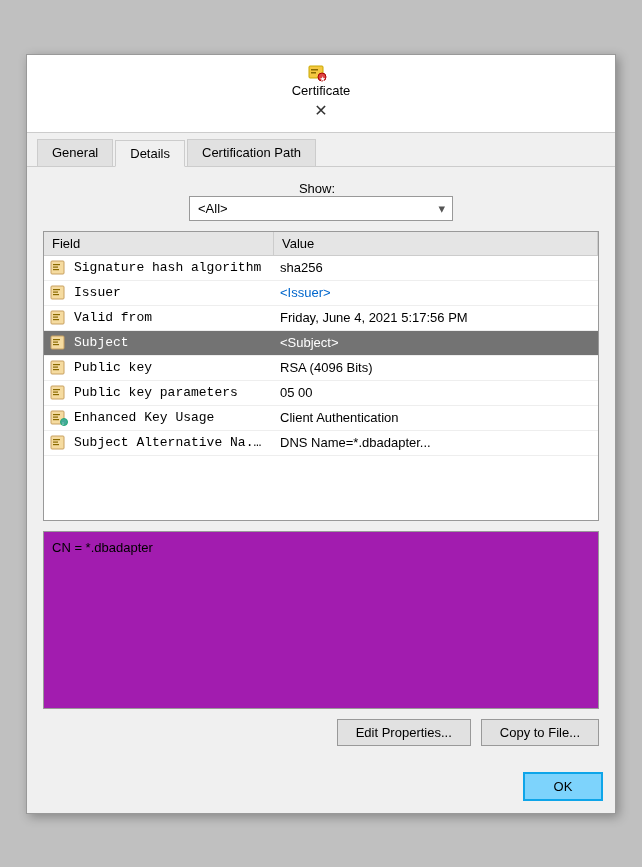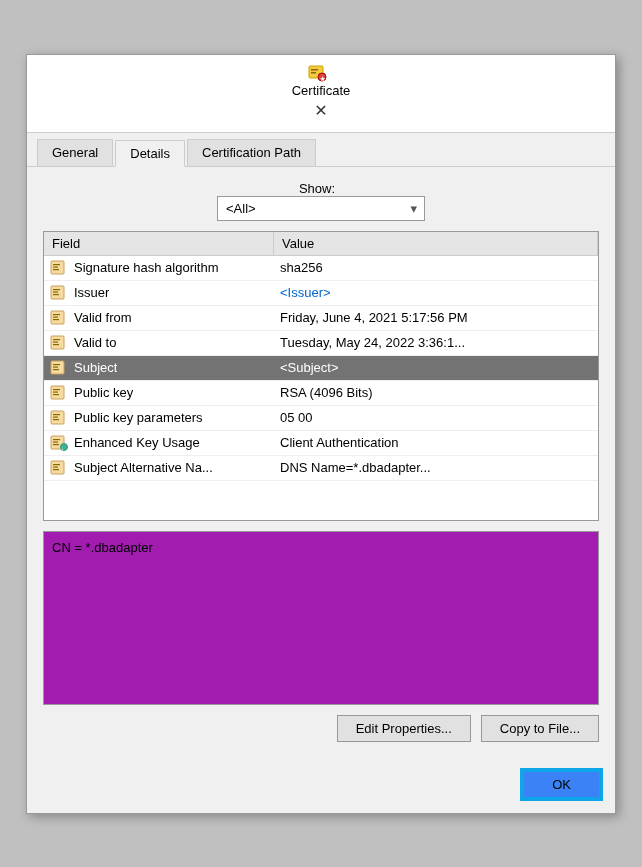--- a/index.html
+++ b/index.html
@@ -97,21 +97,21 @@
     }
     .show-label {
       margin-right: 8px;
       font-size: 13px;
     }
     .show-select-wrap {
       position: relative;
       display: inline-block;
     }
     .show-select-wrap select {
-      width: 208px;
+      width: 264px;
       padding: 4px 28px 4px 8px;
       font-size: 13px;
       border: 1px solid #999;
       background: #fff;
       appearance: none;
       -webkit-appearance: none;
       cursor: pointer;
     }
     .show-select-wrap::after {
       content: '▾';
@@ -161,21 +161,21 @@
     .table-row.selected .cell-value { color: #fff; }
     .table-cell {
       padding: 3px 6px;
       font-size: 13px;
       display: flex;
       align-items: center;
       overflow: hidden;
       white-space: nowrap;
       text-overflow: ellipsis;
     }
-    .cell-field { width: 230px; display: flex; align-items: center; }
+    .cell-field { width: 230px; display: flex; align-items: center; font-family: Liberation Mono, monospace; }
     .cell-value { flex: 1; overflow: hidden; text-overflow: ellipsis; white-space: nowrap; }
     .cell-value.link { color: #0066cc; }
 
     .row-icon {
       width: 18px;
       height: 18px;
       margin-right: 6px;
       flex-shrink: 0;
     }
 
@@ -207,22 +207,22 @@
     }
 
     .ok-row {
       display: flex;
       justify-content: flex-end;
       padding: 8px 12px 12px 0;
     }
     .btn-ok {
       padding: 5px 28px;
       font-size: 13px;
-      background: #3b82f6;
-      border: 4px solid #0ea5e9;
+      background: #7dd3fc;
+      border: 2px solid #0ea5e9;
       cursor: pointer;
       min-width: 80px;
     }
 
     
     .table-body::-webkit-scrollbar { width: 14px; }
     .table-body::-webkit-scrollbar-track { background: #f0f0f0; }
     .table-body::-webkit-scrollbar-thumb { background: #c0c0c0; border: 2px solid #f0f0f0; }
   </style>
 </head>
@@ -300,32 +300,20 @@
               <svg class="row-icon" viewBox="0 0 18 18">
       <rect x="1" y="2" width="13" height="13" rx="1" fill="#f5dba0" stroke="#c8a060" stroke-width="1"></rect>
       <rect x="3" y="5" width="7" height="1.2" fill="#8a6a00"></rect>
       <rect x="3" y="7.5" width="5" height="1.2" fill="#8a6a00"></rect>
       <rect x="3" y="10" width="6" height="1.2" fill="#8a6a00"></rect>
     </svg>
               <span style="overflow: hidden; text-overflow: ellipsis; white-space: nowrap;">Valid from</span>
             </div>
             <div class="table-cell cell-value">Friday, June 4, 2021 5:17:56 PM</div>
           </div>
-          <div class="table-row">
-            <div class="table-cell cell-field">
-              <svg class="row-icon" viewBox="0 0 18 18">
-      <rect x="1" y="2" width="13" height="13" rx="1" fill="#f5dba0" stroke="#c8a060" stroke-width="1"></rect>
-      <rect x="3" y="5" width="7" height="1.2" fill="#8a6a00"></rect>
-      <rect x="3" y="7.5" width="5" height="1.2" fill="#8a6a00"></rect>
-      <rect x="3" y="10" width="6" height="1.2" fill="#8a6a00"></rect>
-    </svg>
-              <span style="overflow: hidden; text-overflow: ellipsis; white-space: nowrap;">Valid to</span>
-            </div>
-            <div class="table-cell cell-value">Tuesday, May 24, 2022 3:36:1...</div>
-          </div>
           <div class="table-row selected">
             <div class="table-cell cell-field">
               <svg class="row-icon" viewBox="0 0 18 18">
       <rect x="1" y="2" width="13" height="13" rx="1" fill="#f5dba0" stroke="#c8a060" stroke-width="1"></rect>
       <rect x="3" y="5" width="7" height="1.2" fill="#8a6a00"></rect>
       <rect x="3" y="7.5" width="5" height="1.2" fill="#8a6a00"></rect>
       <rect x="3" y="10" width="6" height="1.2" fill="#8a6a00"></rect>
     </svg>
               <span style="overflow: hidden; text-overflow: ellipsis; white-space: nowrap;">Subject</span>
             </div>

